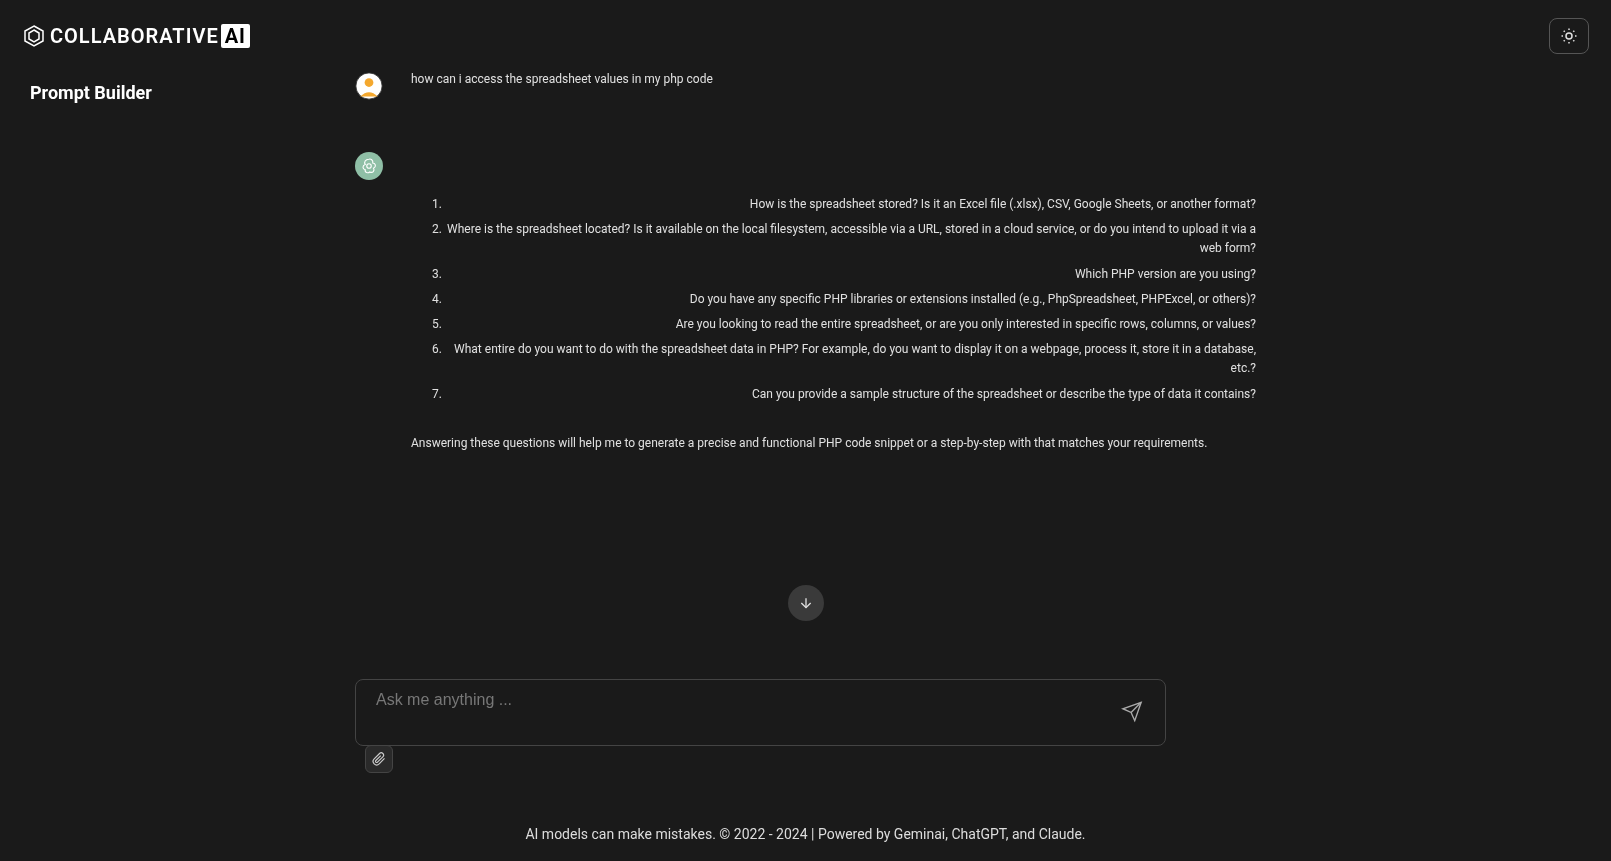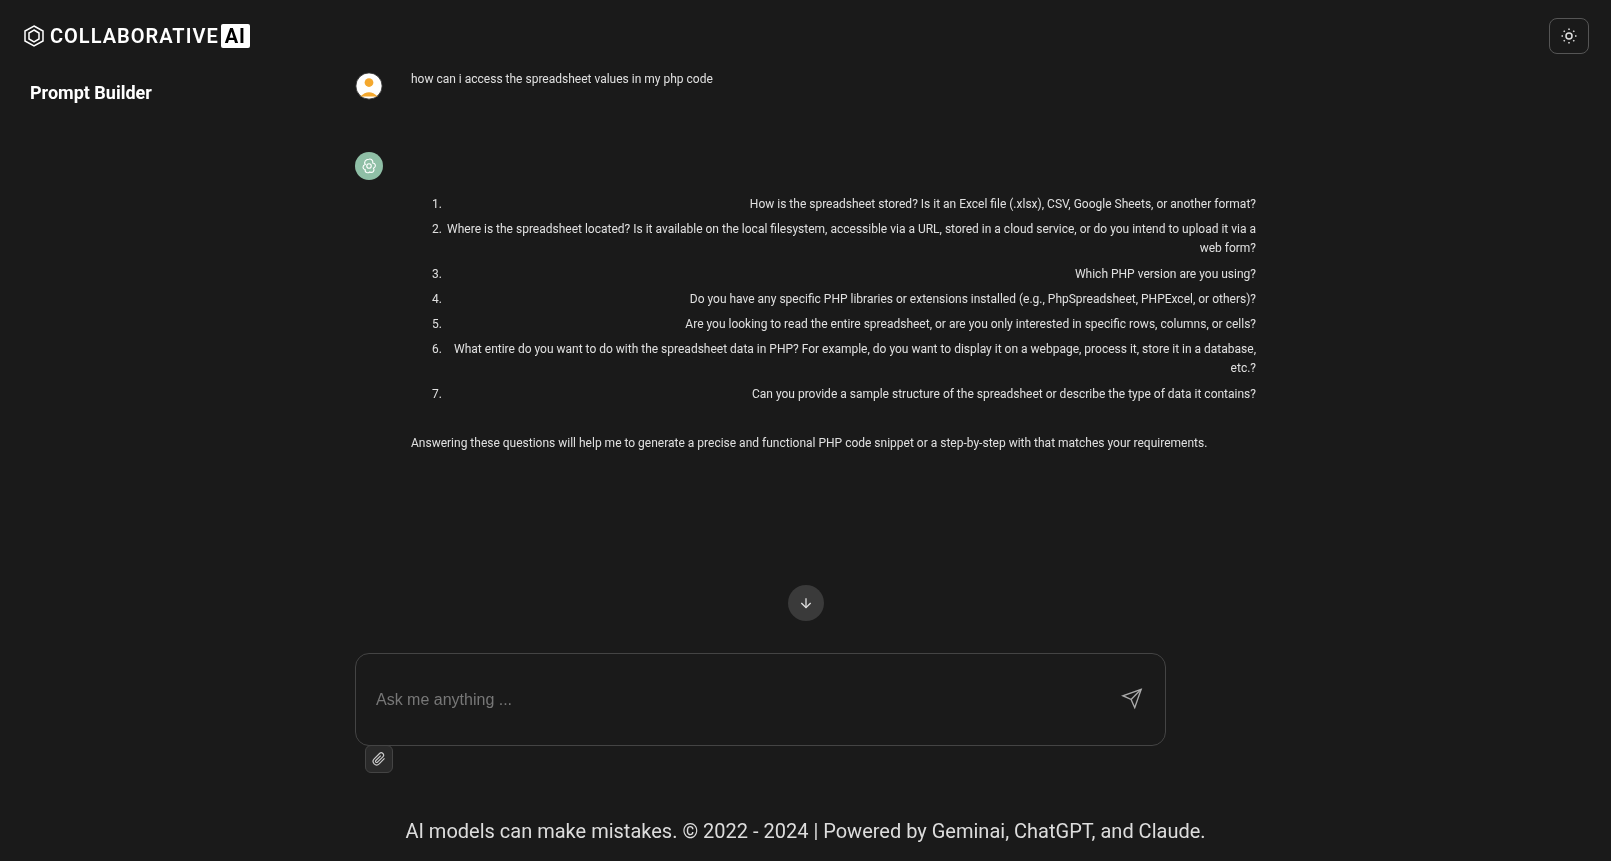--- a/index.html
+++ b/index.html
@@ -125,22 +125,22 @@
     cursor: pointer;
   }
   .input-container {
     position: absolute;
     left: 355px;
     right: 445px;
     bottom: 115px;
   }
   .input-box {
     border: 1px solid #444;
-    border-radius: 14px;
-    padding: 36px 60px 36px 20px;
+    border-radius: 8px;
+    padding: 10px 60px 36px 20px;
     position: relative;
     background: #1a1a1a;
   }
   .input-field {
     background: transparent;
     border: none;
     outline: none;
     color: #e0e0e0;
     font-size: 16px;
     width: 100%;
@@ -169,21 +169,21 @@
     align-items: center;
     justify-content: center;
     cursor: pointer;
   }
   .footer {
     position: absolute;
     bottom: 16px;
     left: 0;
     right: 0;
     text-align: center;
-    font-size: 20px;
+    font-size: 14px;
     color: #ddd;
     line-height: 1.4;
   }
 </style>
 </head>
 <body>
 
 <div class="header">
   <div class="logo">
     <svg class="logo-icon" viewBox="0 0 24 24" fill="none" stroke="#fff" stroke-width="1.5">
@@ -233,21 +233,21 @@
           <circle cx="12" cy="12" r="3"></circle>
         </svg>
       </div>
     </div>
     <div class="message-content">
       <ol>
         <li>How is the spreadsheet stored? Is it an Excel file (.xlsx), CSV, Google Sheets, or another format?</li>
         <li>Where is the spreadsheet located? Is it available on the local filesystem, accessible via a URL, stored in a cloud service, or do you intend to upload it via a web form?</li>
         <li>Which PHP version are you using?</li>
         <li>Do you have any specific PHP libraries or extensions installed (e.g., PhpSpreadsheet, PHPExcel, or others)?</li>
-        <li>Are you looking to read the entire spreadsheet, or are you only interested in specific rows, columns, or cells?</li>
+        <li>Are you looking to read the entire spreadsheet, or are you only interested in specific rows, columns, or values?</li>
         <li>What entire do you want to do with the spreadsheet data in PHP? For example, do you want to display it on a webpage, process it, store it in a database, etc.?</li>
         <li>Can you provide a sample structure of the spreadsheet or describe the type of data it contains?</li>
       </ol>
       <div>Answering these questions will help me to generate a precise and functional PHP code snippet or a step-by-step with that matches your requirements.</div>
     </div>
   </div>
 
 </div>
 
 <button class="scroll-down-btn">

